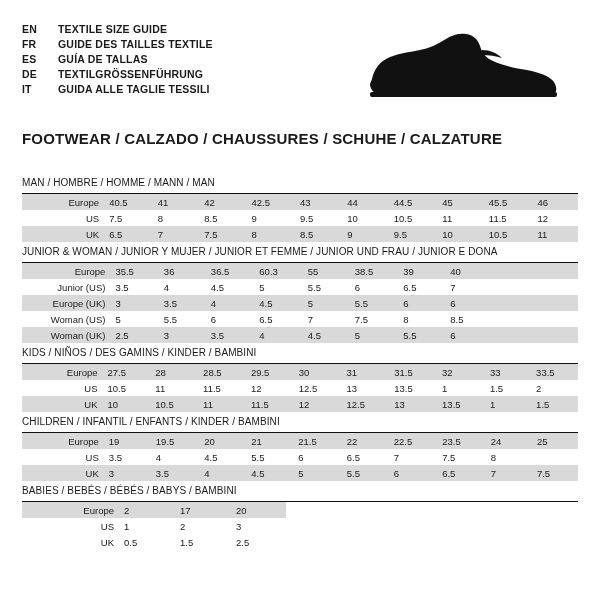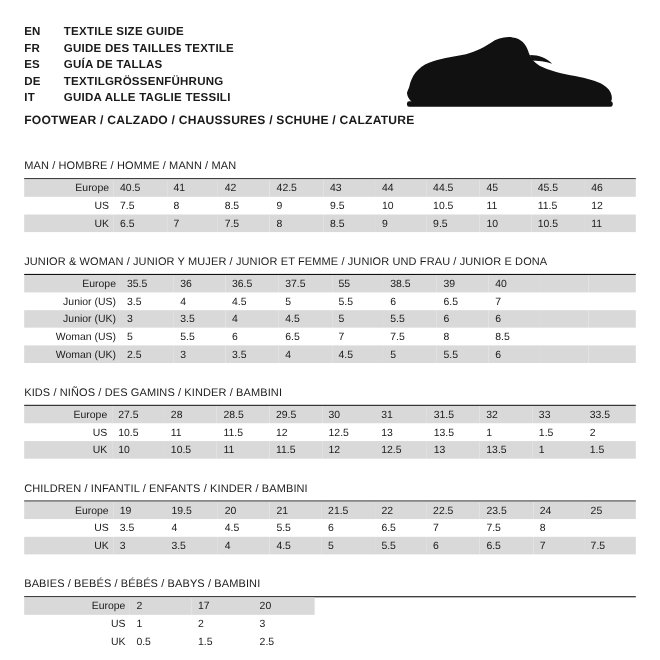--- a/index.html
+++ b/index.html
@@ -45,29 +45,29 @@
     color: #1a1a1a;
   }
   .shoe-wrap {
     width: 200px;
     margin-right: 14px;
     margin-top: 12px;
   }
   .shoe-wrap svg { display: block; }
 
   .footwear-line {
-    margin-top: 2px;
-    font-size: 11px;
+    margin-top: 28px;
+    font-size: 15px;
     font-weight: bold;
     letter-spacing: 0.2px;
   }
 
   
   .section {
-    margin-top: 22px;
+    margin-top: 4px;
   }
   .section.first { margin-top: 30px; }
   .section-title {
     font-size: 10px;
     font-weight: normal;
     letter-spacing: 0.1px;
     padding-bottom: 5px;
     border-bottom: 1.5px solid #111;
     margin-bottom: 0;
   }
@@ -185,21 +185,21 @@
 
   <div class="section">
     <div class="section-title">JUNIOR &amp; WOMAN / JUNIOR Y MUJER / JUNIOR ET FEMME / JUNIOR UND FRAU / JUNIOR E DONA</div>
     <table class="size">
       <tbody>
         <tr class="shade">
           <td class="rowlabel">Europe</td>
           <td class="cell">35.5</td>
           <td class="cell">36</td>
           <td class="cell">36.5</td>
-          <td class="cell">37.5</td>
+          <td class="cell">60.3</td>
           <td class="cell">55</td>
           <td class="cell">38.5</td>
           <td class="cell">39</td>
           <td class="cell">40</td>
           <td class="cell"></td>
           <td class="cell"></td>
         </tr>
         <tr class="plain">
           <td class="rowlabel">Junior (US)</td>
           <td class="cell">3.5</td>
@@ -207,21 +207,21 @@
           <td class="cell">4.5</td>
           <td class="cell">5</td>
           <td class="cell">5.5</td>
           <td class="cell">6</td>
           <td class="cell">6.5</td>
           <td class="cell">7</td>
           <td class="cell"></td>
           <td class="cell"></td>
         </tr>
         <tr class="shade">
-          <td class="rowlabel">Junior (UK)</td>
+          <td class="rowlabel">Europe (UK)</td>
           <td class="cell">3</td>
           <td class="cell">3.5</td>
           <td class="cell">4</td>
           <td class="cell">4.5</td>
           <td class="cell">5</td>
           <td class="cell">5.5</td>
           <td class="cell">6</td>
           <td class="cell">6</td>
           <td class="cell"></td>
           <td class="cell"></td>

